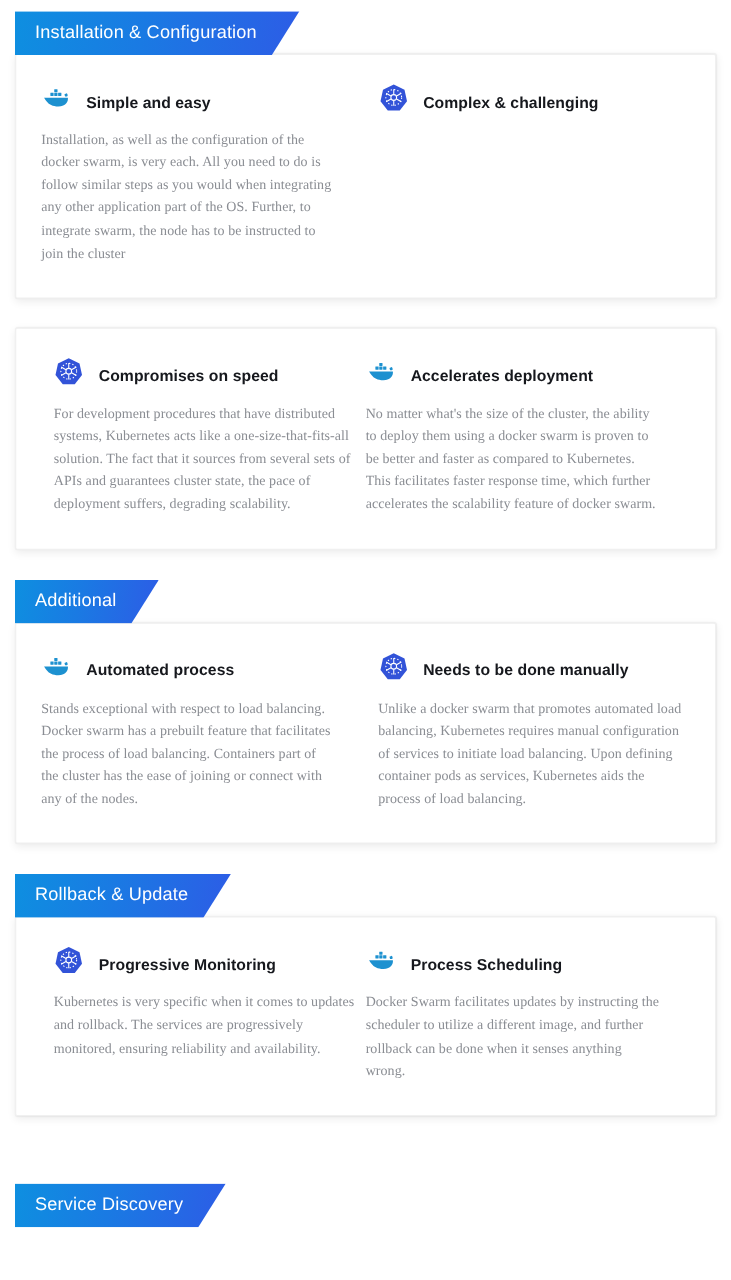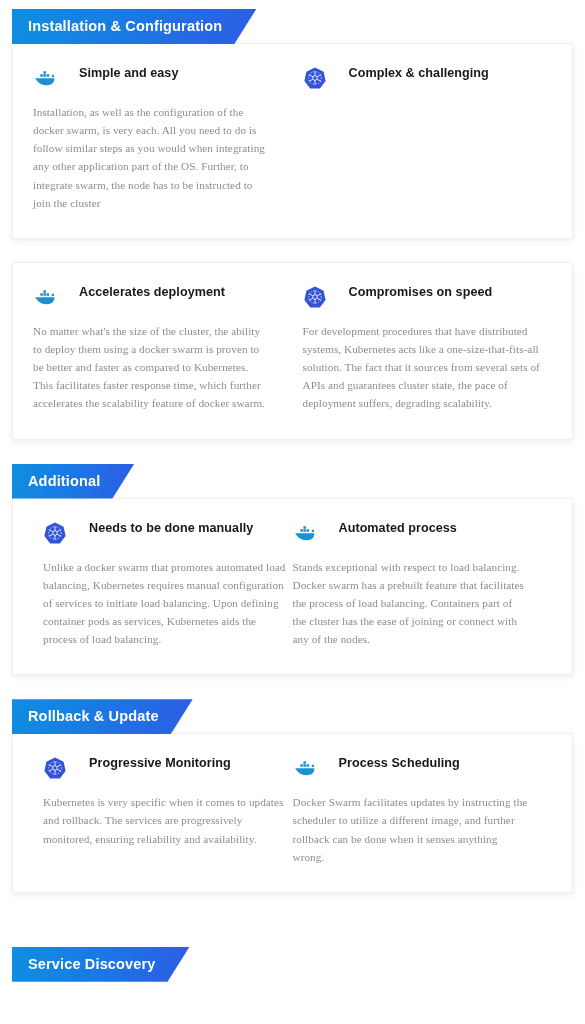--- a/index.html
+++ b/index.html
@@ -36,21 +36,21 @@
     height: 35px;
   }
   .ribbon {
     display: inline-block;
     position: relative;
     height: 35px;
     line-height: 35px;
     padding: 0 34px 0 16px;
     color: #ffffff;
     font-size: 14.5px;
-    font-weight: bold;
+    font-weight: normal;
     letter-spacing: 0.15px;
     white-space: nowrap;
     background: linear-gradient(100deg, #0e8fe0 0%, #1a7ae3 45%, #2d5ce6 100%);
     -webkit-clip-path: polygon(0 0, 100% 0, calc(100% - 22px) 100%, 0 100%);
     clip-path: polygon(0 0, 100% 0, calc(100% - 22px) 100%, 0 100%);
   }
 
   
   .card {
     position: relative;
@@ -63,22 +63,22 @@
     margin-top: -1px;
   }
   .col {
     width: 50%;
     padding-right: 24px;
   }
   .col.right { padding-right: 6px; padding-left: 10px; }
 
   .item-head {
     display: flex;
-    align-items: flex-start;
-    gap: 22px;
+    align-items: flex-end;
+    gap: 12px;
     margin: 0 0 13px 0;
     min-height: 24px;
   }
   .icon {
     width: 24px;
     height: 24px;
     flex: 0 0 24px;
     display: block;
   }
   .item-title {
@@ -142,98 +142,98 @@
           <span class="item-title">Complex &amp; challenging</span>
         </div>
       </div>
     </div>
   </div>
 
   <div class="section-spacer-sm"></div>
 
   <div class="section">
     <div class="card">
+      <div class="col right">
+        <div class="item-head">
+          <span class="icon">
+            <svg viewBox="0 0 24 24" width="24" height="24" aria-hidden="true">
+              <polygon points="12,1.6 20.6,5.7 22.6,15 16.8,22.4 7.2,22.4 1.4,15 3.4,5.7" fill="#3253d8"></polygon>
+              <g fill="none" stroke="#ffffff" stroke-width="0.85">
+                <circle cx="12" cy="12" r="2.3"></circle>
+                <path d="M12 5.4v4.3M12 14.3v4.3M5.9 8.6l3.9 2.2M14.2 13.2l3.9 2.2M18.1 8.6l-3.9 2.2M9.8 13.2l-3.9 2.2"></path>
+                <circle cx="12" cy="12" r="6.3" stroke-dasharray="1.1 1.6"></circle>
+              </g>
+            </svg>
+          </span>
+          <span class="item-title">Compromises on speed</span>
+        </div>
+        <p class="item-body">For development procedures that have distributed systems, Kubernetes acts like a one-size-that-fits-all solution. The fact that it sources from several sets of APIs and guarantees cluster state, the pace of deployment suffers, degrading scalability.</p>
+      </div>
       <div class="col left">
         <div class="item-head">
           <span class="icon">
             <svg viewBox="0 0 24 24" width="24" height="24" aria-hidden="true">
               <g fill="#1d91d0">
                 <rect x="7.3" y="8.2" width="2.6" height="2.5" rx="0.25"></rect>
                 <rect x="10.4" y="8.2" width="2.6" height="2.5" rx="0.25"></rect>
                 <rect x="13.5" y="8.2" width="2.6" height="2.5" rx="0.25"></rect>
                 <rect x="10.4" y="5.3" width="2.6" height="2.4" rx="0.25"></rect>
                 <path d="M2.2 12.2h19.1c.2 1.3-.1 2.9-1.1 4.2-1.3 1.7-3.5 2.8-6.6 2.8-4.4 0-7.6-1.7-9.4-4.2-.9-1.2-1.6-2.3-2-2.8z"></path>
                 <path d="M18.6 9.4c.5-.4 1.2-.8 1.9-.9.5.6.7 1.4.6 2.2-.5.4-1.3.5-2 .4-.3-.5-.5-1.1-.5-1.7z"></path>
               </g>
             </svg>
           </span>
           <span class="item-title">Accelerates deployment</span>
         </div>
         <p class="item-body">No matter what's the size of the cluster, the ability to deploy them using a docker swarm is proven to be better and faster as compared to Kubernetes. This facilitates faster response time, which further accelerates the scalability feature of docker swarm.</p>
       </div>
-      <div class="col right">
-        <div class="item-head">
-          <span class="icon">
-            <svg viewBox="0 0 24 24" width="24" height="24" aria-hidden="true">
-              <polygon points="12,1.6 20.6,5.7 22.6,15 16.8,22.4 7.2,22.4 1.4,15 3.4,5.7" fill="#3253d8"></polygon>
-              <g fill="none" stroke="#ffffff" stroke-width="0.85">
-                <circle cx="12" cy="12" r="2.3"></circle>
-                <path d="M12 5.4v4.3M12 14.3v4.3M5.9 8.6l3.9 2.2M14.2 13.2l3.9 2.2M18.1 8.6l-3.9 2.2M9.8 13.2l-3.9 2.2"></path>
-                <circle cx="12" cy="12" r="6.3" stroke-dasharray="1.1 1.6"></circle>
-              </g>
-            </svg>
-          </span>
-          <span class="item-title">Compromises on speed</span>
-        </div>
-        <p class="item-body">For development procedures that have distributed systems, Kubernetes acts like a one-size-that-fits-all solution. The fact that it sources from several sets of APIs and guarantees cluster state, the pace of deployment suffers, degrading scalability.</p>
-      </div>
     </div>
   </div>
 
   <div class="section-spacer-sm"></div>
 
   <div class="section">
     <div class="ribbon-wrap">
       <div class="ribbon">Additional</div>
     </div>
     <div class="card">
+      <div class="col left">
+        <div class="item-head">
+          <span class="icon">
+            <svg viewBox="0 0 24 24" width="24" height="24" aria-hidden="true">
+              <g fill="#1d91d0">
+                <rect x="7.3" y="8.2" width="2.6" height="2.5" rx="0.25"></rect>
+                <rect x="10.4" y="8.2" width="2.6" height="2.5" rx="0.25"></rect>
+                <rect x="13.5" y="8.2" width="2.6" height="2.5" rx="0.25"></rect>
+                <rect x="10.4" y="5.3" width="2.6" height="2.4" rx="0.25"></rect>
+                <path d="M2.2 12.2h19.1c.2 1.3-.1 2.9-1.1 4.2-1.3 1.7-3.5 2.8-6.6 2.8-4.4 0-7.6-1.7-9.4-4.2-.9-1.2-1.6-2.3-2-2.8z"></path>
+                <path d="M18.6 9.4c.5-.4 1.2-.8 1.9-.9.5.6.7 1.4.6 2.2-.5.4-1.3.5-2 .4-.3-.5-.5-1.1-.5-1.7z"></path>
+              </g>
+            </svg>
+          </span>
+          <span class="item-title">Automated process</span>
+        </div>
+        <p class="item-body">Stands exceptional with respect to load balancing. Docker swarm has a prebuilt feature that facilitates the process of load balancing. Containers part of the cluster has the ease of joining or connect with any of the nodes.</p>
+      </div>
       <div class="col right">
         <div class="item-head">
           <span class="icon">
             <svg viewBox="0 0 24 24" width="24" height="24" aria-hidden="true">
               <polygon points="12,1.6 20.6,5.7 22.6,15 16.8,22.4 7.2,22.4 1.4,15 3.4,5.7" fill="#3253d8"></polygon>
               <g fill="none" stroke="#ffffff" stroke-width="0.85">
                 <circle cx="12" cy="12" r="2.3"></circle>
                 <path d="M12 5.4v4.3M12 14.3v4.3M5.9 8.6l3.9 2.2M14.2 13.2l3.9 2.2M18.1 8.6l-3.9 2.2M9.8 13.2l-3.9 2.2"></path>
                 <circle cx="12" cy="12" r="6.3" stroke-dasharray="1.1 1.6"></circle>
               </g>
             </svg>
           </span>
           <span class="item-title">Needs to be done manually</span>
         </div>
         <p class="item-body">Unlike a docker swarm that promotes automated load balancing, Kubernetes requires manual configuration of services to initiate load balancing. Upon defining container pods as services, Kubernetes aids the process of load balancing.</p>
       </div>
-      <div class="col left">
-        <div class="item-head">
-          <span class="icon">
-            <svg viewBox="0 0 24 24" width="24" height="24" aria-hidden="true">
-              <g fill="#1d91d0">
-                <rect x="7.3" y="8.2" width="2.6" height="2.5" rx="0.25"></rect>
-                <rect x="10.4" y="8.2" width="2.6" height="2.5" rx="0.25"></rect>
-                <rect x="13.5" y="8.2" width="2.6" height="2.5" rx="0.25"></rect>
-                <rect x="10.4" y="5.3" width="2.6" height="2.4" rx="0.25"></rect>
-                <path d="M2.2 12.2h19.1c.2 1.3-.1 2.9-1.1 4.2-1.3 1.7-3.5 2.8-6.6 2.8-4.4 0-7.6-1.7-9.4-4.2-.9-1.2-1.6-2.3-2-2.8z"></path>
-                <path d="M18.6 9.4c.5-.4 1.2-.8 1.9-.9.5.6.7 1.4.6 2.2-.5.4-1.3.5-2 .4-.3-.5-.5-1.1-.5-1.7z"></path>
-              </g>
-            </svg>
-          </span>
-          <span class="item-title">Automated process</span>
-        </div>
-        <p class="item-body">Stands exceptional with respect to load balancing. Docker swarm has a prebuilt feature that facilitates the process of load balancing. Containers part of the cluster has the ease of joining or connect with any of the nodes.</p>
-      </div>
     </div>
   </div>
 
   <div class="section-spacer-sm"></div>
 
   <div class="section">
     <div class="ribbon-wrap">
       <div class="ribbon">Rollback &amp; Update</div>
     </div>
     <div class="card">

